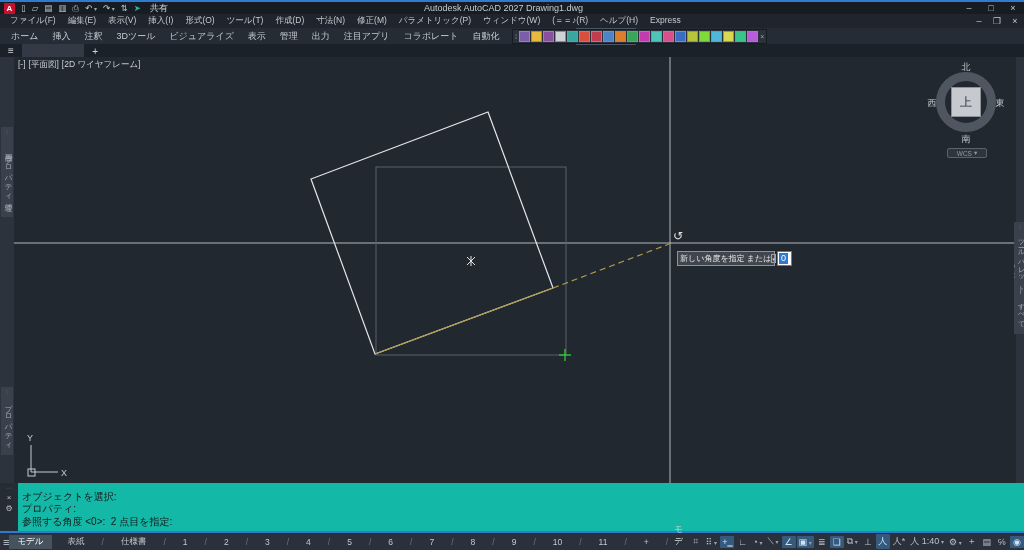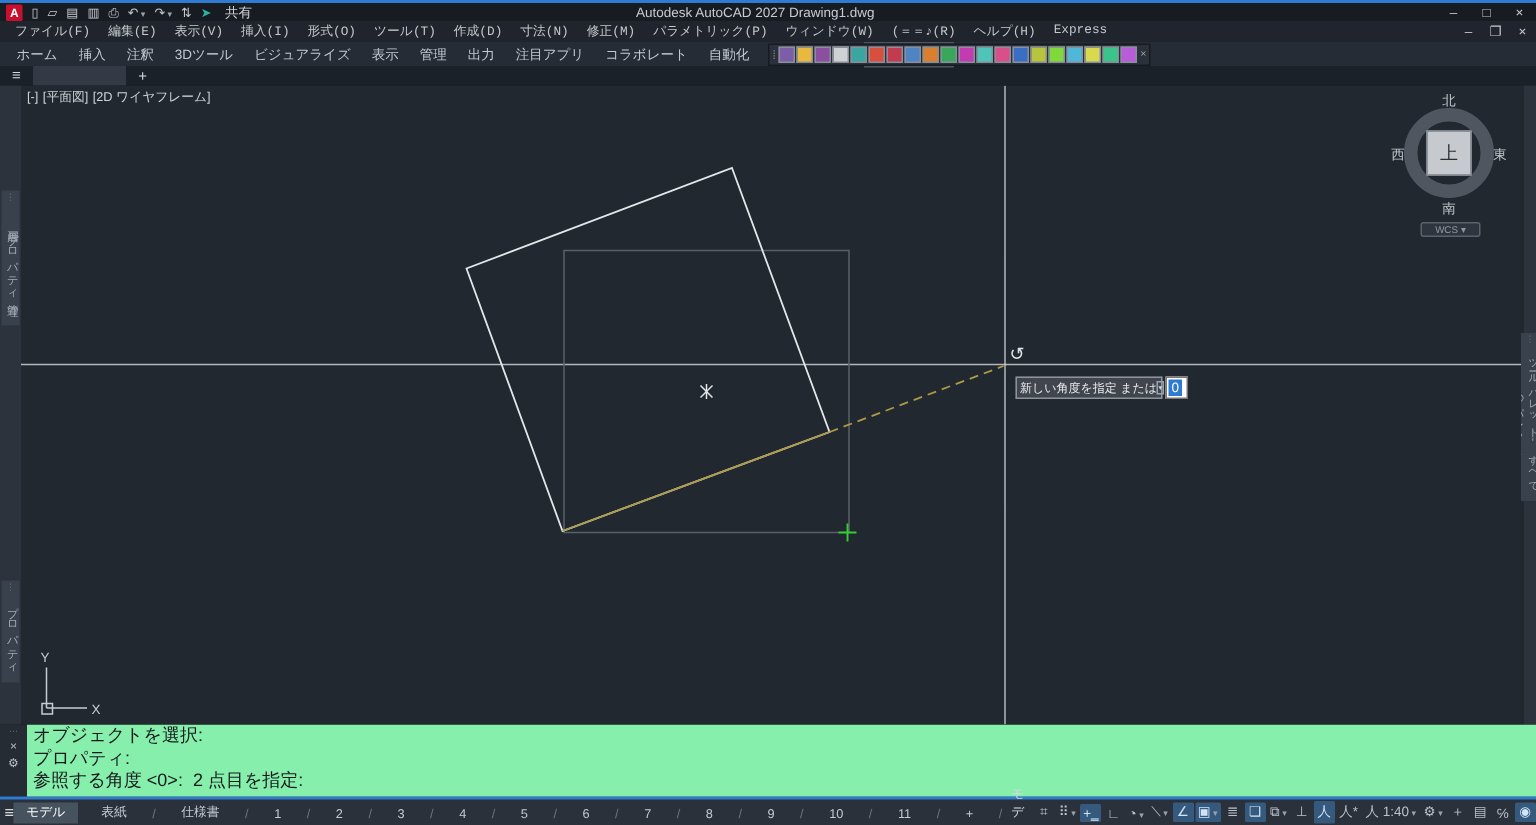--- a/index.html
+++ b/index.html
@@ -15,21 +15,21 @@
   .qat-ic { padding:0 3px; font-size:8.5px; color:#c2c8ce; }
   .qat-ic i { font-style:normal; font-size:6px; color:#9aa3ad; }
   #share-wrap { margin-left:6px; color:#cfd4d9; display:flex; align-items:center; gap:2px;}
   #app-title { position:absolute; left:0; right:17px; text-align:center; color:#c6cbd1; pointer-events:none;}
   .winctl { margin-left:auto; display:flex; }
   .winctl span { width:22px; text-align:center; color:#c2c8ce; font-size:9px; }
 
   
   #menubar { height:14px; background:#20252d; font-size:8.5px; color:#c3c9cf; padding-left:4px;}
   #menubar [data-list] { display:flex; }
-  .menu-item { padding:1px 6px; white-space:nowrap;font-family:Liberation Mono, monospace; }
+  .menu-item { padding:1px 6px; white-space:nowrap; }
   #menubar .winctl span { width:18px; }
 
   
   #ribbonrow { height:16px; background:#262c35; font-size:9px; color:#c3c9cf; position:relative; padding-left:4px;}
   #ribbonrow [data-list] { display:flex; align-items:center; }
   .rtab { padding:2px 7px; white-space:nowrap; }
   .rtab.active { background:#4c5663; color:#fff; }
   #ribbon-state { margin-left:4px; color:#9aa3ad; font-size:7px; }
   #express-toolbar { position:absolute; left:512px; top:1px; height:15px; display:flex;
     align-items:center; gap:1px; background:#2b313a; padding:0 2px; border:1px solid #171b21;}
@@ -83,22 +83,22 @@
   #dyn-val { position:absolute; left:763px; top:194px; width:15px; height:15px; background:#fff;
     border:1px solid #777; z-index:5; display:flex; align-items:center; padding:1px;}
   #dyn-val span { background:#2f7bd1; color:#fff; font-size:9px; padding:0 2px; line-height:11px;}
 
   
   #cmdwin { height:48px; display:flex; background:#262c34; }
   #cmd-gutter { width:18px; display:flex; flex-direction:column; align-items:center;
     color:#b9bfc6; font-size:8px; padding-top:1px; gap:2px;}
   #cmd-gutter .grip { color:#6b7480; font-size:6px; }
   #cmd-right { flex:1; display:flex; flex-direction:column; }
-  #cmd-history { flex:1; background:#86efac; color:#15181c; font-size:12px; line-height:1.23;
-    padding:0 4px; overflow:hidden;}
+  #cmd-history { flex:1; background:#14b8a6; color:#15181c; font-size:10px; line-height:1.23;
+    padding:8px 4px; overflow:hidden;}
   .cmd-hist-line { display:block; white-space:pre; }
   #cmd-active { height:14px; display:flex; align-items:center; color:#d4d9de; font-size:8.5px;
     gap:3px; padding-left:2px; white-space:pre;}
   #cmd-icon { width:13px; height:10px; border:1px solid #4f8cc9; background:#2a3a4d;
     color:#9fc3e8; font-size:6px; display:flex; align-items:center; justify-content:center;}
   #cmd-dd { color:#9aa3ad; font-size:6px;}
   .opt-pill { background:#8f979e; color:#14181c; border-radius:2px; padding:0 1px;}
   .opt-pill b { background:#3d7ab8; color:#fff; border-radius:2px; font-weight:normal; padding:0 1px;}
 
   

